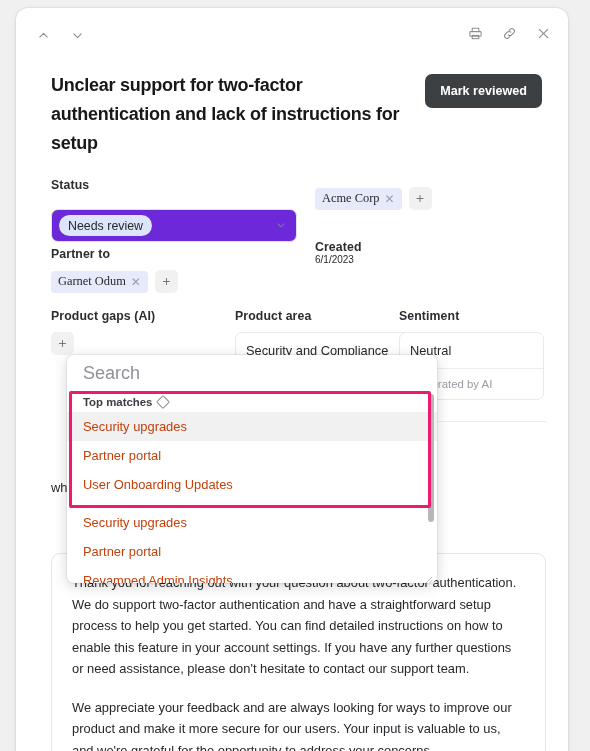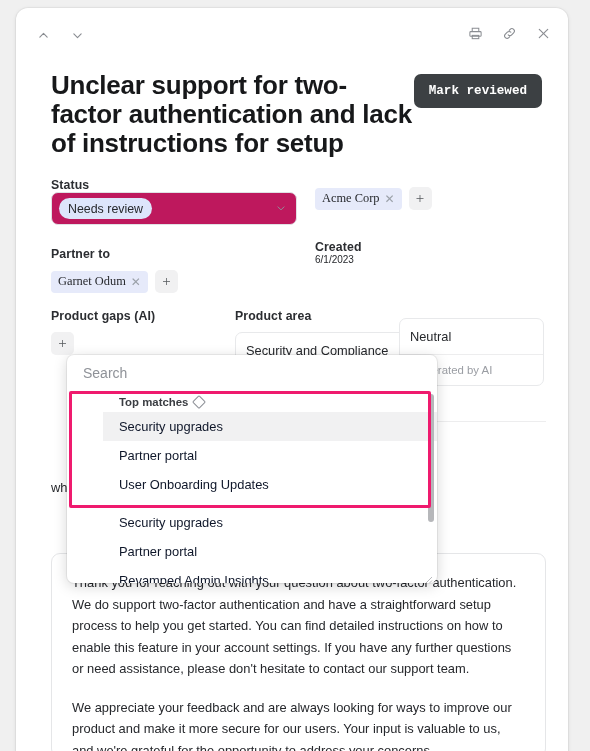--- a/index.html
+++ b/index.html
@@ -34,50 +34,50 @@
   .icobtn {
     width: 26px; height: 26px;
     display: flex; align-items: center; justify-content: center;
     border-radius: 5px; cursor: pointer; color: #8a8d92;
   }
   .icobtn svg { display: block; }
   
   .title {
     position: absolute; left: 35px; top: 63px;
     width: 365px;
-    font-size: 26px; font-weight: bold; line-height: 29px;
+    font-size: 18px; font-weight: bold; line-height: 29px;
     color: #17181a; letter-spacing: -0.25px;
   }
   .mark-btn {
     position: absolute; right: 26px; top: 66px;
     background: #3c4043; color: #fff;
     border: none; border-radius: 7px;
-    font-family: Liberation Mono, monospace;
+    font-family: Liberation Sans, sans-serif;
     font-size: 12.6px; font-weight: bold;
     padding: 10px 15px; cursor: pointer;
     white-space: nowrap;
   }
   
   .fieldlabel {
     font-size: 12.3px; font-weight: bold; color: #2b2d31;
     letter-spacing: .1px;
   }
   .f-status  { position: absolute; left: 35px; top: 170px; width: 246px; }
   .f-assign  { position: absolute; left: 35px; top: 239px; width: 246px; }
   .f-ent     { position: absolute; left: 299px; top: 170px; width: 230px; }
   .f-created { position: absolute; left: 299px; top: 232px; width: 230px; }
   .f-gaps    { position: absolute; left: 35px; top: 301px; width: 175px; }
   .f-area    { position: absolute; left: 219px; top: 301px; width: 155px; }
   .f-sent    { position: absolute; left: 383px; top: 301px; width: 145px; }
 
   .select-box {
-    margin-top: 0;
+    margin-top: 17px;
     height: 33px; width: 100%;
     border: 1px solid #e0e1e4; border-radius: 7px;
-    background: #be185d;
+    background: #6d28d9;
     display: flex; align-items: center;
     padding: 0 8px 0 7px; cursor: pointer;
     position: relative;
   }
   .chip {
     display: inline-flex; align-items: center; gap: 5px;
     background: #dde5fb; color: #26282c;
     border-radius: 11px; height: 21px;
     padding: 0 9px; font-size: 12.4px; white-space: nowrap;
   }
@@ -143,32 +143,32 @@
     box-shadow: 0 3px 14px rgba(0,0,0,.17), 0 0 0 1px rgba(0,0,0,.06);
     overflow: hidden;
   }
   .dd-search {
     height: 36px; display: flex; align-items: center;
     padding: 0 16px;
   }
   .dd-search input {
     border: none; outline: none; width: 100%;
     font-family: "Liberation Sans", sans-serif;
-    font-size: 14px; color: #26282c; background: transparent;
+    font-size: 18px; color: #26282c; background: transparent;
   }
   .dd-search input::placeholder { color: #8f9298; }
-  .dd-list { position: relative; padding-left: 36px; }
+  .dd-list { position: relative; }
   .dd-section-label {
     display: flex; align-items: center; gap: 6px;
     padding: 5px 16px 4px 16px;
     font-size: 11.4px; font-weight: bold; color: #3a3d42;
   }
   .dd-item {
     padding: 7px 16px;
-    font-size: 12.9px; color: #0f172a; cursor: pointer;
+    font-size: 12.9px; color: #c2410c; cursor: pointer;
     white-space: nowrap; overflow: hidden; text-overflow: ellipsis;
   }
   .dd-item.active { background: #f1f1f2; }
   
   .dd-highlight {
     position: absolute;
     left: 2px; top: 36px;
     width: 362px; height: 117px;
     border: 3px solid #ef1a6e;
     border-radius: 2px;
@@ -284,20 +284,21 @@
 
     <div class="f-area">
       <div class="fieldlabel">Product area</div>
       <div class="valuecard">
         <div class="vtop">Security and Compliance</div>
         <div class="vfoot">Generated by AI</div>
       </div>
     </div>
 
     <div class="f-sent">
+      <div class="fieldlabel">Sentiment</div>
       <div class="valuecard">
         <div class="vtop">Neutral</div>
         <div class="vfoot">Generated by AI</div>
       </div>
     </div>
 
     <div class="divider-line"></div>
     <div class="behind-text">
       <span>whether you support</span>
     </div>

